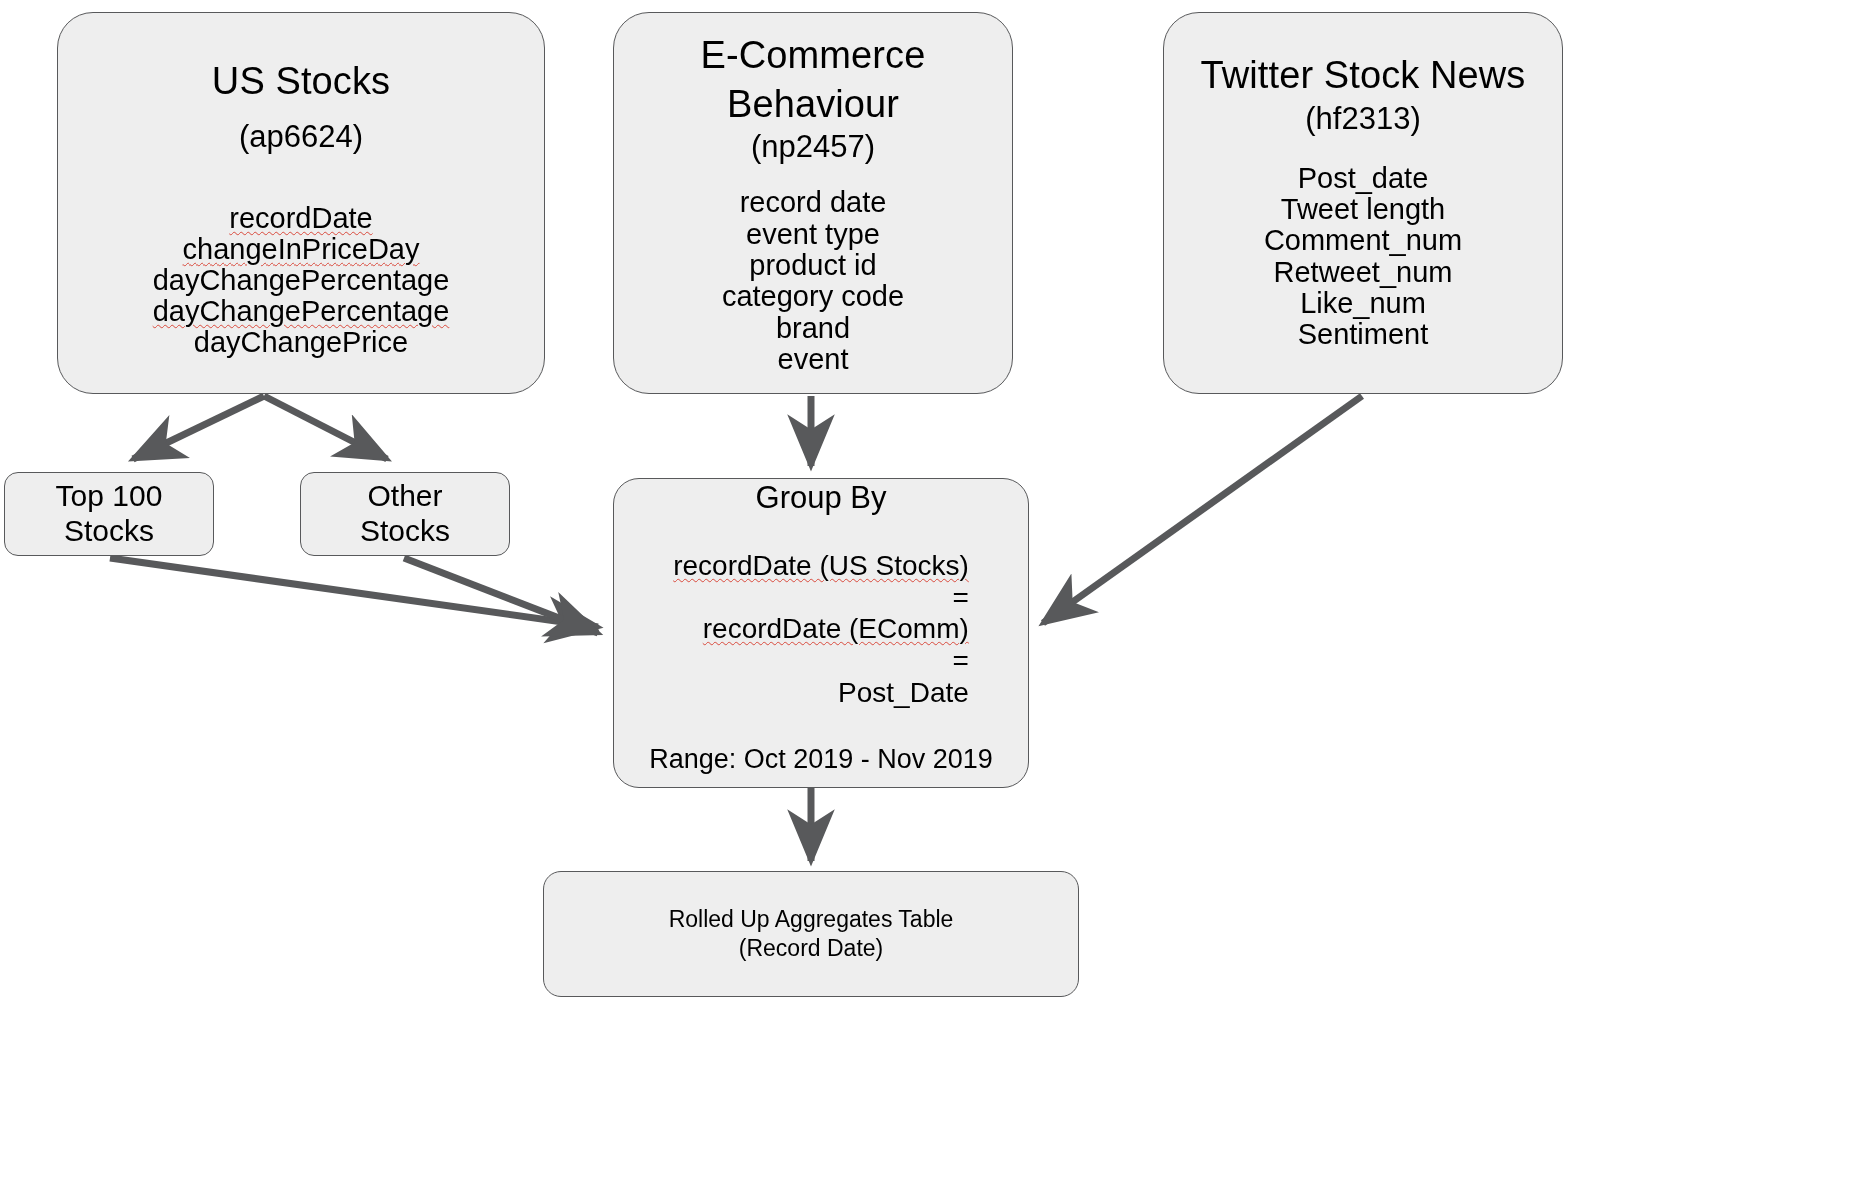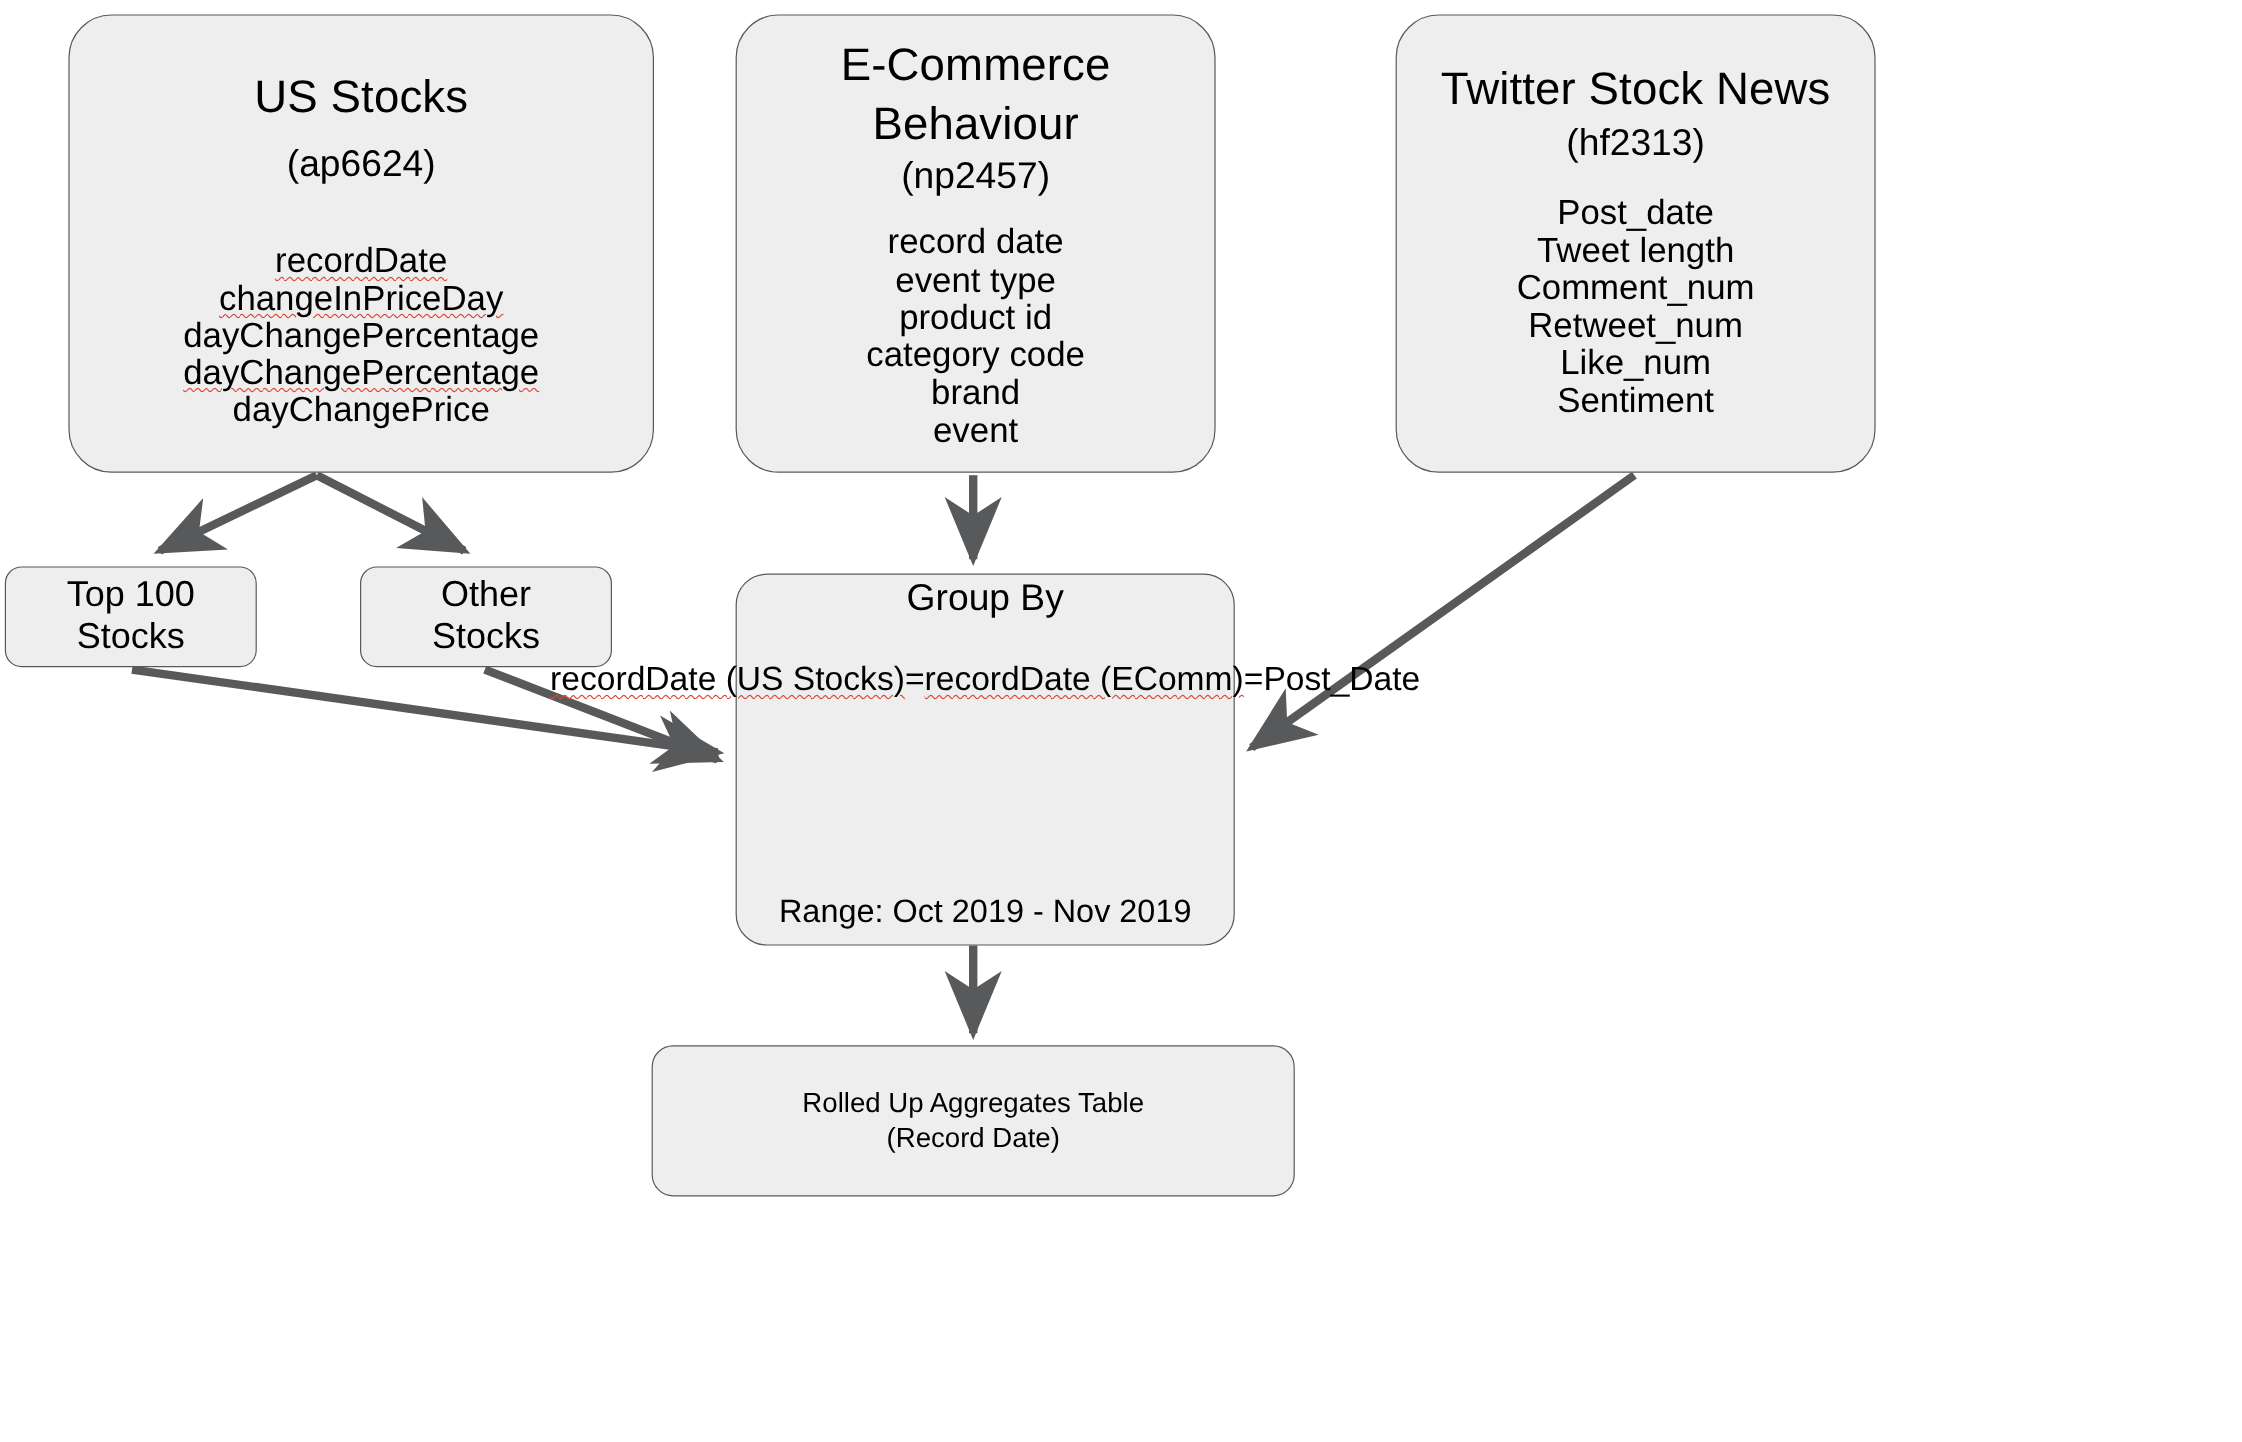--- a/index.html
+++ b/index.html
@@ -109,21 +109,21 @@
   #node-groupby {
     left: 613px; top: 478px; width: 416px; height: 310px;
     border-radius: 26px;
   }
   #node-groupby .gb-title { font-size: 31px; line-height: 1.2; }
   #node-groupby .gb-body {
     margin-top: 34px;
     font-size: 28px;
     line-height: 1.13;
     display: flex;
-    flex-direction: row;
+    flex-direction: column;
     align-items: flex-end;
   }
   #node-groupby .gb-range {
     position: absolute;
     left: 0; right: 0;
     bottom: 12px;
     font-size: 27px;
   }
 
   #node-rollup {

